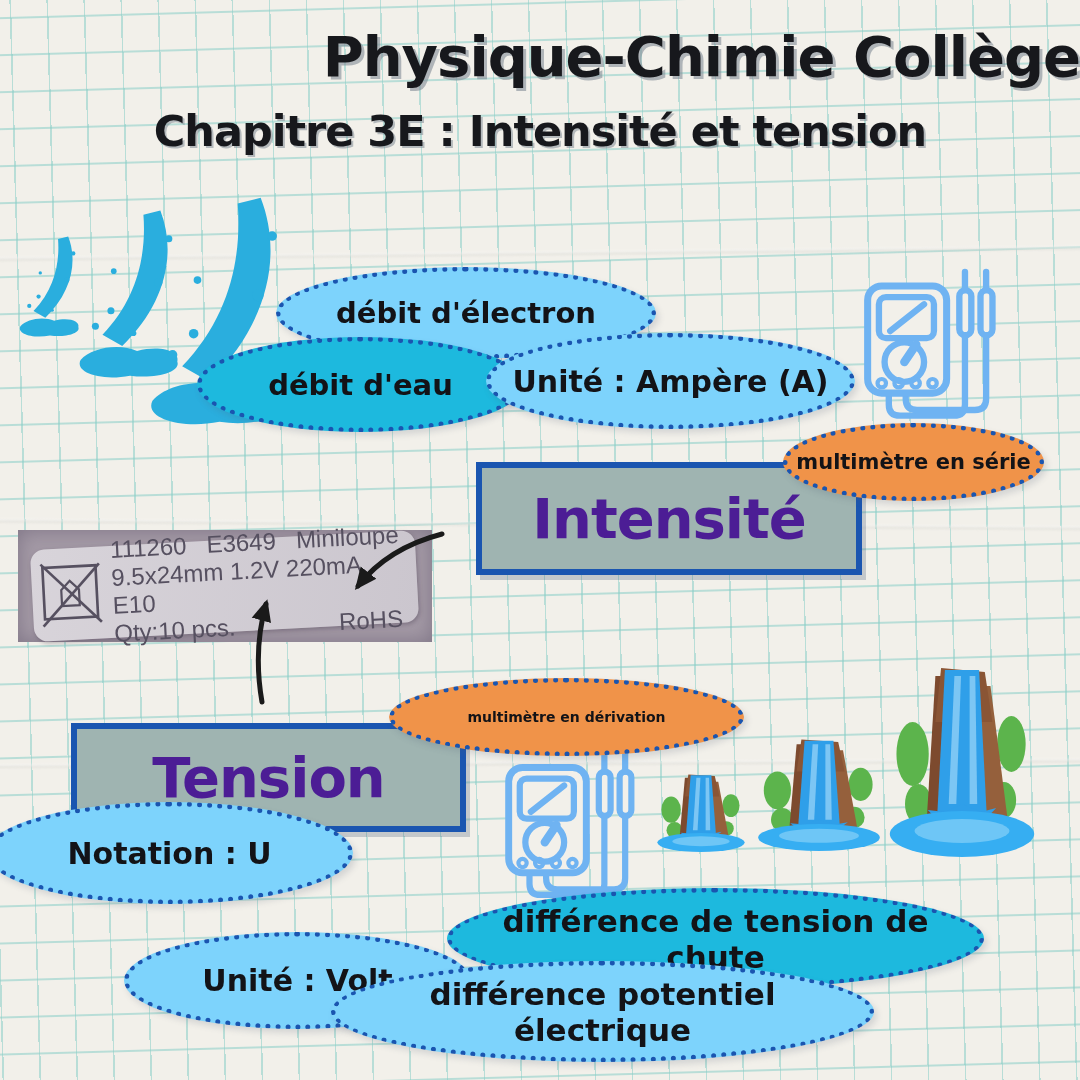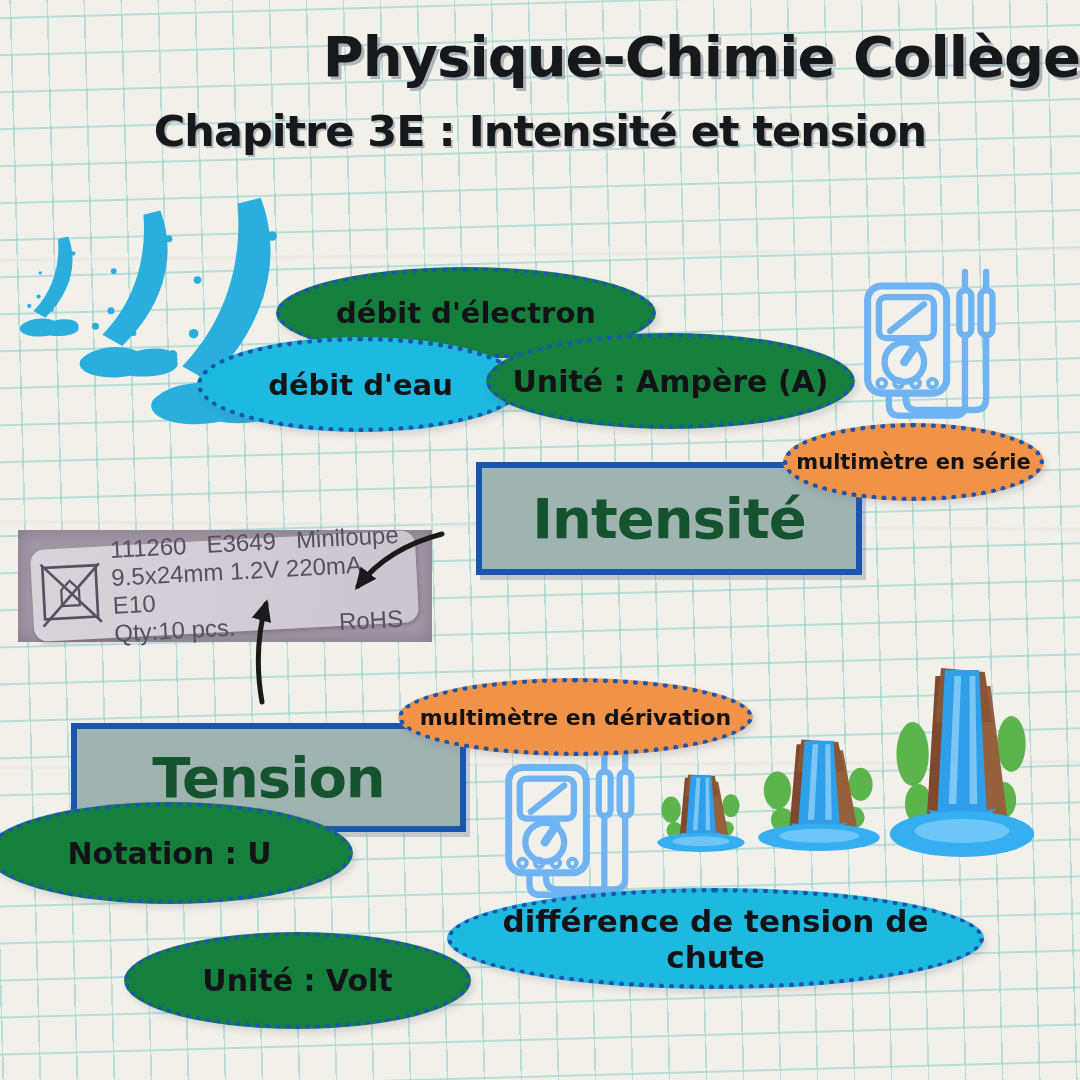--- a/index.html
+++ b/index.html
@@ -23,28 +23,28 @@
     font-size:56px;font-weight:800;letter-spacing:-1px;color:#17181c;
     text-shadow:3px 3px 0 rgba(130,140,150,.6);}
   .subtitle{position:absolute;left:0;right:0;top:106px;text-align:center;
     font-size:43px;font-weight:800;letter-spacing:-1px;color:#17181c;
     text-shadow:2px 2px 0 rgba(130,140,150,.55);}
 
   
   .bubble{position:absolute;border:5px dotted #1a55b0;border-radius:50%;
     display:flex;align-items:center;justify-content:center;text-align:center;
     font-weight:700;color:#131317;box-shadow:3px 4px 6px rgba(80,90,110,.18);}
-  .sage{background:#15803d;}
+  .sage{background:#7dd3fc;}
   .cyan{background:#1db9de;}
   .orange{background:#f09349;}
 
   
   .keybox{position:absolute;background:#9fb4b1;border:6px solid #1a55b0;
     display:flex;align-items:center;justify-content:center;
-    font-weight:800;color:#14532d;font-size:56px;letter-spacing:-1px;
+    font-weight:800;color:#4c1d95;font-size:56px;letter-spacing:-1px;
     box-shadow:4px 5px 0 rgba(60,80,110,.25);}
 
   .abs{position:absolute;}
 
   
   .photo{position:absolute;left:18px;top:530px;width:414px;height:112px;
     background:#a49aa6;box-shadow:inset 0 0 20px rgba(70,60,85,.4);
     display:flex;align-items:center;justify-content:center;z-index:3;}
   .sticker{width:93%;height:82%;border-radius:14px;
     background:linear-gradient(100deg,#d8d4da 0%,#cbc6ce 100%);
@@ -187,21 +187,21 @@
     <path d="M32,182 Q23,130 36,84" fill="none" stroke="#1a1a1a" stroke-width="5" stroke-linecap="round" marker-end="url(#ah)"></path>
   </svg>
 
   <svg class="abs z3" style="left:503px;top:748px;" width="132" height="156" viewBox="0 0 190 225">
       <use href="#sym-multimeter"></use>
     </svg>
 
   <div class="keybox z4" style="left:71px;top:723px;width:383px;height:97px;">
     <span>Tension</span>
   </div>
-  <div class="bubble orange z5" style="left:398px;top:678px;width:345px;height:68px;font-size:22px;">
+  <div class="bubble orange z5" style="left:389px;top:678px;width:345px;height:68px;font-size:14px;">
     <span>multimètre en dérivation</span>
   </div>
   <div class="bubble sage z5" style="left:-14px;top:802px;width:357px;height:92px;font-size:30px;">
     <span>Notation : U</span>
   </div>
 
   <svg class="abs z1" style="left:655px;top:772px;" width="92" height="82" viewBox="0 0 160 200" preserveAspectRatio="none">
       <use href="#sym-waterfall"></use>
     </svg>
   <svg class="abs z1" style="left:755px;top:736px;" width="128" height="118" viewBox="0 0 160 200" preserveAspectRatio="none">
@@ -210,14 +210,17 @@
   <svg class="abs z1" style="left:886px;top:662px;" width="152" height="200" viewBox="0 0 160 200" preserveAspectRatio="none">
       <use href="#sym-waterfall"></use>
     </svg>
 
   <div class="bubble sage z2" style="left:124px;top:932px;width:337px;height:87px;font-size:30px;">
     <span>Unité : Volt</span>
   </div>
   <div class="bubble cyan z3" style="left:447px;top:888px;width:527px;height:91px;font-size:31px;">
     <span>différence de tension de chute</span>
   </div>
+  <div class="bubble sage z4" style="left:331px;top:961px;width:533px;height:91px;font-size:31px;">
+    <span>différence potentiel électrique</span>
+  </div>
 
 </div>
 
 </body></html>

